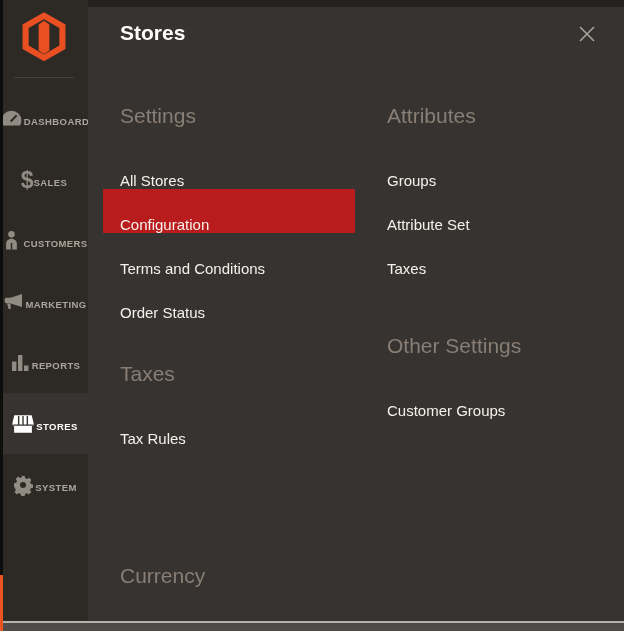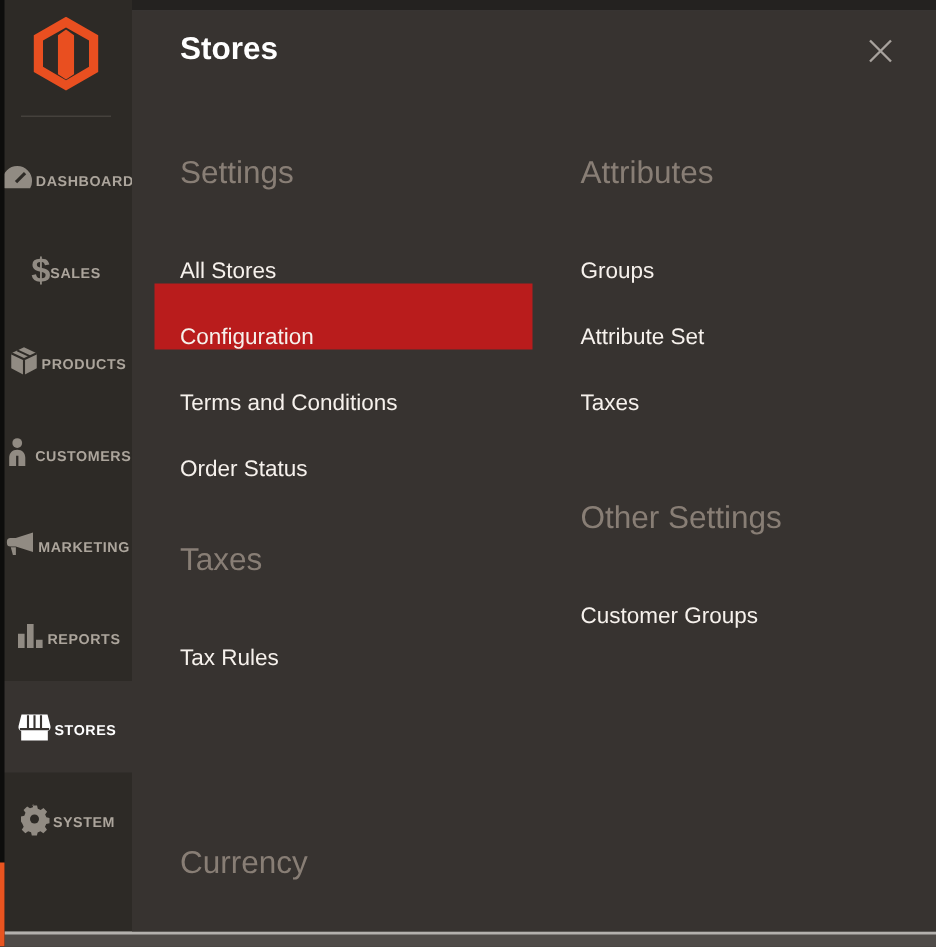--- a/index.html
+++ b/index.html
@@ -79,29 +79,20 @@
         <span class="sb-label">DASHBOARD</span>
       </div>
 
       <div class="sb-item">
         <span class="sb-icon">
             <span class="dollar">$</span>
           </span>
         <span class="sb-label">SALES</span>
       </div>
 
-      <div class="sb-item">
-        <span class="sb-icon">
-          <svg width="24" height="24" viewBox="0 0 24 24">
-            <path fill="currentColor" d="M12 2.5 3.5 6.5v10L12 21l8.5-4.5v-10L12 2.5z"></path>
-            <path d="M3.5 6.5 12 10.5l8.5-4M12 10.5V21M7.5 4.6l8.6 4" stroke="var(--carve)" stroke-width="1.4" fill="none"></path>
-          </svg>
-        </span>
-        <span class="sb-label">PRODUCTS</span>
-      </div>
 
       <div class="sb-item">
         <span class="sb-icon">
           <svg width="23" height="23" viewBox="0 0 24 24">
             <circle fill="currentColor" cx="12" cy="5.6" r="3.4"></circle>
             <path fill="currentColor" d="M12 10.2c-3.5 0-5.6 2.4-5.6 5.6v5.7h11.2v-5.7c0-3.2-2.1-5.6-5.6-5.6z"></path>
             <path d="M12 14.5v7" stroke="var(--carve)" stroke-width="1.6" fill="none"></path>
           </svg>
         </span>
         <span class="sb-label">CUSTOMERS</span>

